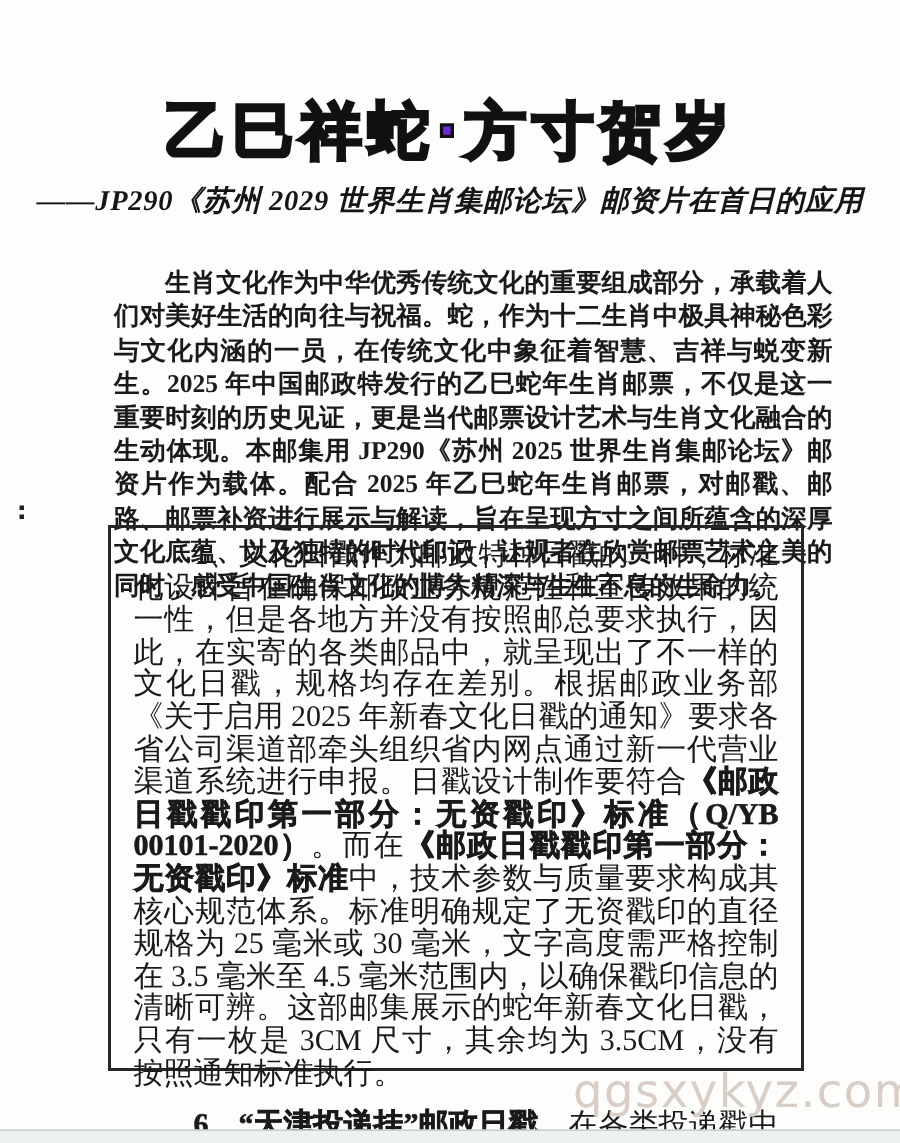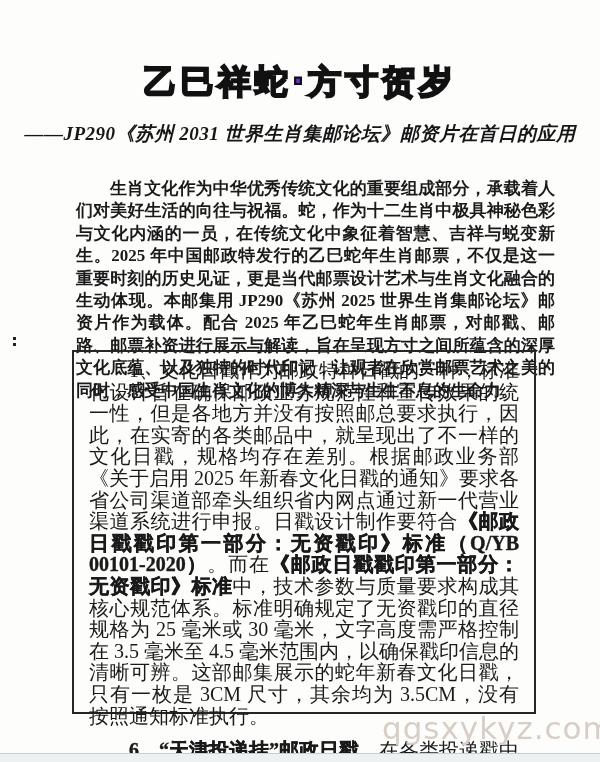--- a/index.html
+++ b/index.html
@@ -13,21 +13,21 @@
   }
   .page{position:absolute;inset:0;}
 
   
   .title{
     position:absolute;
     top:60px;left:0;right:0;
     margin:0;
     text-align:center;
     font-family:"DejaVu Sans", sans-serif;
-    font-size:33px;
+    font-size:41px;
     font-weight:900;
     letter-spacing:4px;
     color:#6d28d9;
     -webkit-text-stroke:2.2px #111;
     text-shadow:0 0 1px #111;
   }
 
   
   .subtitle{
     position:absolute;
@@ -114,21 +114,21 @@
     border-top:1px solid #c9cdd0;
   }
 </style>
 </head>
 <body>
 
 <div class="page">
 
   <h1 class="title">乙巳祥蛇·方寸贺岁</h1>
 
-  <div class="subtitle">——JP290《苏州 2031 世界生肖集邮论坛》邮资片在首日的应用</div>
+  <div class="subtitle">——JP290《苏州 2029 世界生肖集邮论坛》邮资片在首日的应用</div>
 
   <p class="intro">生肖文化作为中华优秀传统文化的重要组成部分，承载着人们对美好生活的向往与祝福。蛇，作为十二生肖中极具神秘色彩与文化内涵的一员，在传统文化中象征着智慧、吉祥与蜕变新生。2025 年中国邮政特发行的乙巳蛇年生肖邮票，不仅是这一重要时刻的历史见证，更是当代邮票设计艺术与生肖文化融合的生动体现。本邮集用 JP290《苏州 2025 世界生肖集邮论坛》邮资片作为载体。配合 2025 年乙巳蛇年生肖邮票，对邮戳、邮路、邮票补资进行展示与解读，旨在呈现方寸之间所蕴含的深厚文化底蕴、以及独特的时代印记，让观者在欣赏邮票艺术之美的同时，感受中国生肖文化的博大精深与生生不息的生命力。</p>
 
   <div class="artifact"></div>
 
   <div class="research-box">
 
 
     <p class="box-para"><span>1、文化日戳作为邮政特种日戳的一种，标准化设计旨在确保邮政业务规范性和宣传效果的统一性，但是各地方并没有按照邮总要求执行，因此，在实寄的各类邮品中，就呈现出了不一样的文化日戳，规格均存在差别。根据邮政业务部《关于启用 2025 年新春文化日戳的通知》要求各省公司渠道部牵头组织省内网点通过新一代营业渠道系统进行申报。日戳设计制作要符合</span><b>《邮政日戳戳印第一部分：无资戳印》标准（Q/YB 00101-2020）</b><span>。而在</span><b>《邮政日戳戳印第一部分：无资戳印》标准</b><span>中，技术参数与质量要求构成其核心规范体系。标准明确规定了无资戳印的直径规格为 25 毫米或 30 毫米，文字高度需严格控制在 3.5 毫米至 4.5 毫米范围内，以确保戳印信息的清晰可辨。这部邮集展示的蛇年新春文化日戳，只有一枚是 3CM 尺寸，其余均为 3.5CM，没有按照通知标准执行。</span></p>
 

